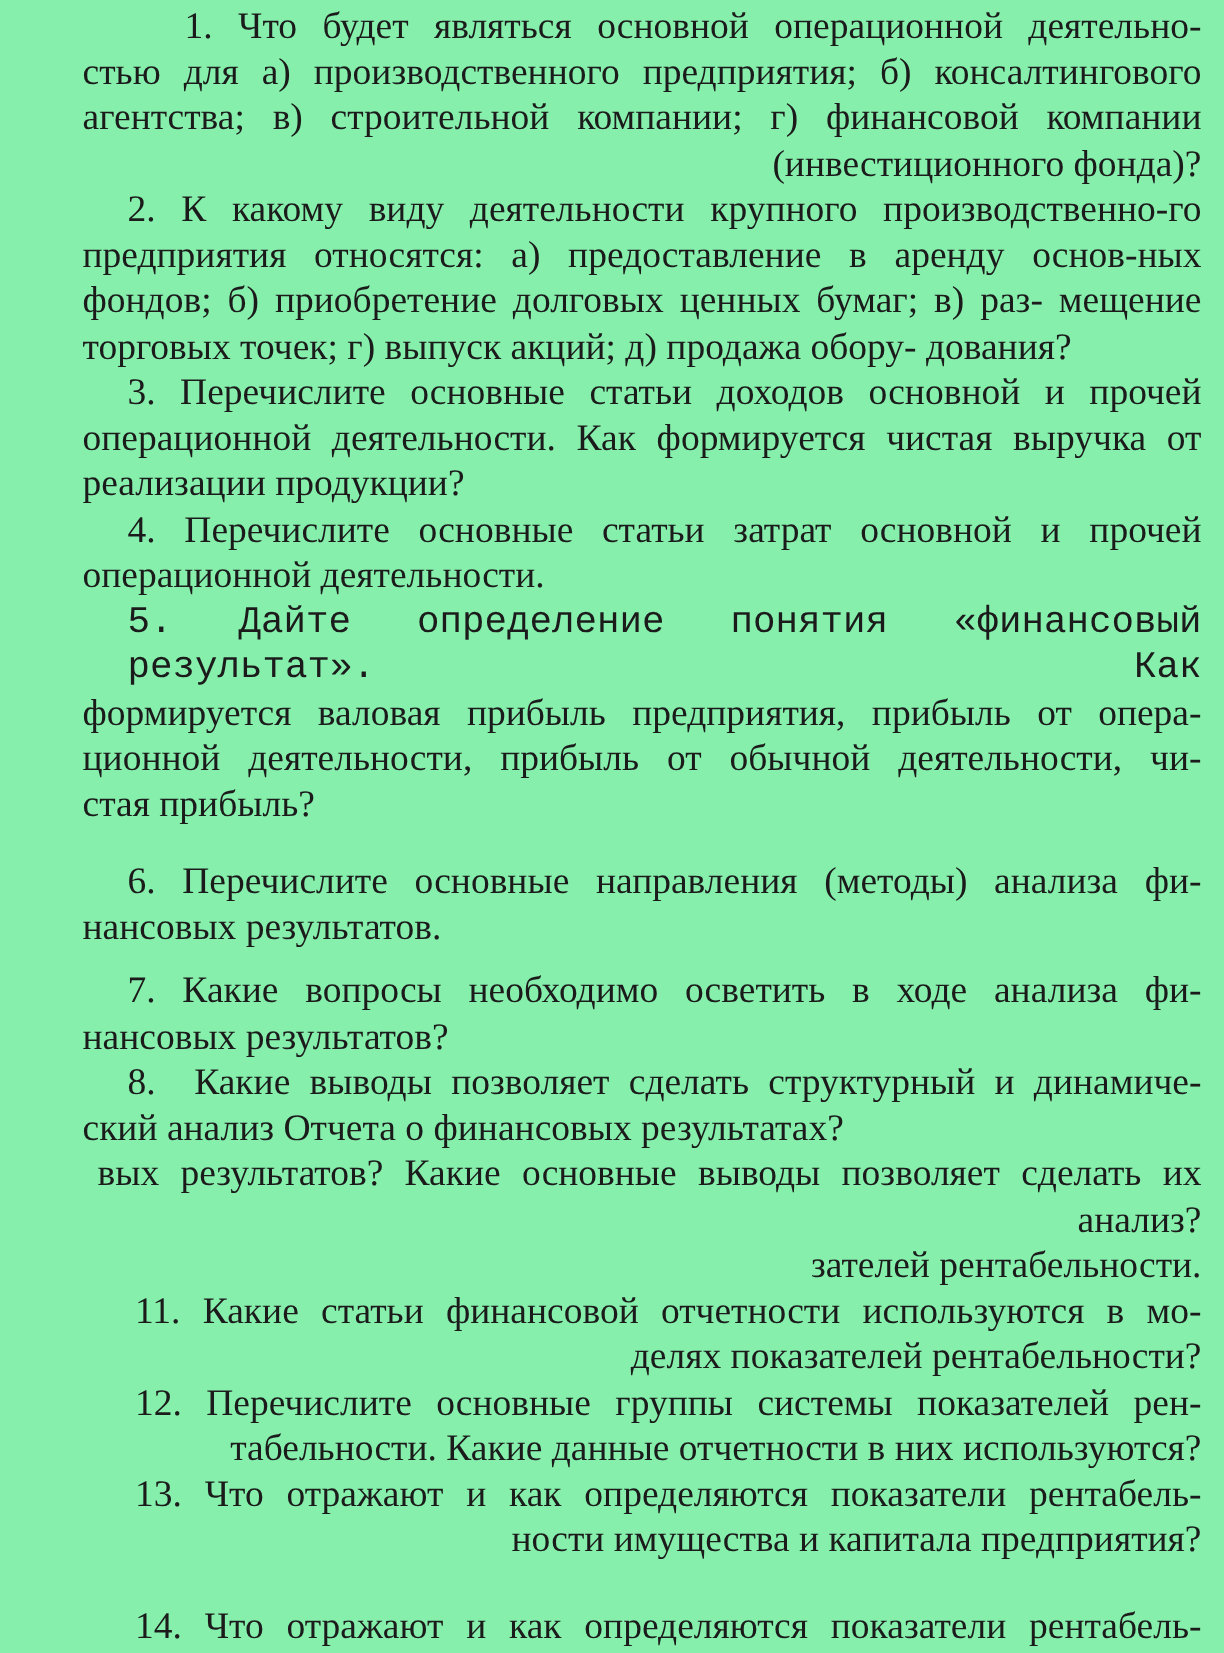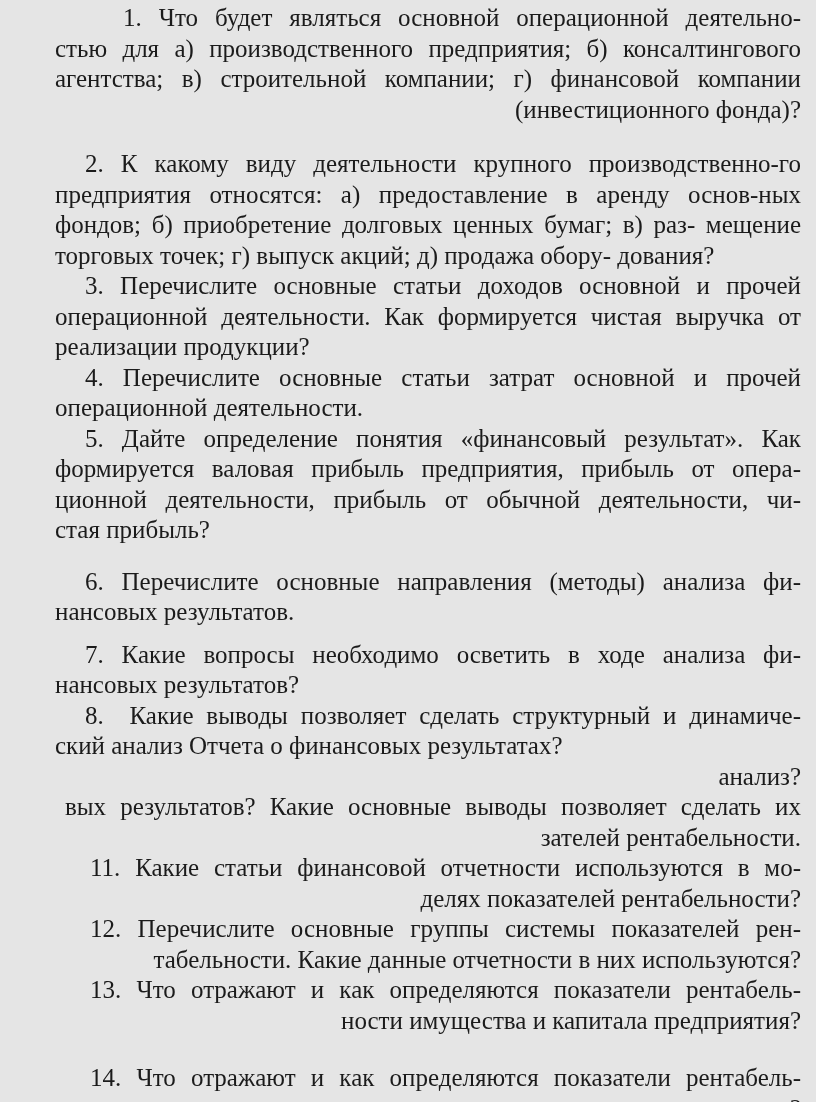--- a/index.html
+++ b/index.html
@@ -11,21 +11,21 @@
     width: 816px;
     height: 1102px;
     background: #ffffff;
     position: relative;
     overflow: hidden;
     font-family: "Liberation Serif", "DejaVu Serif", serif;
   }
   .page {
     position: absolute;
     inset: 0;
-    background: #e5e5e5;
+    background: #86efac;
   }
   .questions {
     position: absolute;
     left: 55px;
     top: 3px;
     width: 746px;
     font-size: 25px;
     line-height: 30.5px;
     color: #1b1b1b;
     letter-spacing: 0;
@@ -57,55 +57,55 @@
 
 <main class="page">
   <section class="questions" id="questions-list" style="color: rgb(27, 27, 27);">
       <div class="q-item">
         <div class="line a-fill" style="padding-left: 68px;">1. Что будет являться основной операционной деятельно-</div>
         <div class="line a-fill">стью для а) производственного предприятия; б) консалтингового</div>
         <div class="line a-fill">агентства; в) строительной компании; г) финансовой компании</div>
         <div class="line a-right">(инвестиционного фонда)?</div>
       </div>
       <div class="q-item">
-        <div class="line a-fill" style="padding-left: 30px; margin-top: 24px;">2. К какому виду деятельности крупного производственно-го</div>
+        <div class="line a-fill" style="padding-left: 30px;">2. К какому виду деятельности крупного производственно-го</div>
         <div class="line a-fill">предприятия относятся: а) предоставление в аренду основ-ных</div>
         <div class="line a-fill">фондов; б) приобретение долговых ценных бумаг; в) раз- мещение</div>
         <div class="line a-left">торговых точек; г) выпуск акций; д) продажа обору- дования?</div>
       </div>
       <div class="q-item">
         <div class="line a-fill" style="padding-left: 30px;">3. Перечислите основные статьи доходов основной и прочей</div>
         <div class="line a-fill">операционной деятельности. Как формируется чистая выручка от</div>
         <div class="line a-left">реализации продукции?</div>
       </div>
       <div class="q-item">
         <div class="line a-fill" style="padding-left: 30px;">4. Перечислите основные статьи затрат основной и прочей</div>
         <div class="line a-left">операционной деятельности.</div>
       </div>
       <div class="q-item">
-        <div class="line a-fill" style="padding-left: 30px;">5. Дайте определение понятия «финансовый результат». Как</div>
+        <div class="line a-fill" style="padding-left: 30px; font-family: Liberation Mono, monospace;">5. Дайте определение понятия «финансовый результат». Как</div>
         <div class="line a-fill">формируется валовая прибыль предприятия, прибыль от опера-</div>
         <div class="line a-fill">ционной деятельности, прибыль от обычной деятельности, чи-</div>
         <div class="line a-left">стая прибыль?</div>
       </div>
       <div class="q-item">
         <div class="line a-fill" style="padding-left: 30px; margin-top: 21px;">6. Перечислите основные направления (методы) анализа фи-</div>
         <div class="line a-left">нансовых результатов.</div>
       </div>
       <div class="q-item">
         <div class="line a-fill" style="padding-left: 30px; margin-top: 12px;">7. Какие вопросы необходимо осветить в ходе анализа фи-</div>
         <div class="line a-left">нансовых результатов?</div>
       </div>
       <div class="q-item">
         <div class="line a-fill" style="padding-left: 30px;">8.&nbsp; Какие выводы позволяет сделать структурный и динамиче-</div>
         <div class="line a-left">ский анализ Отчета о финансовых результатах?</div>
       </div>
       <div class="q-item">
+        <div class="line a-fill" style="padding-left: 10px;">вых результатов? Какие основные выводы позволяет сделать их</div>
         <div class="line a-right">анализ?</div>
-        <div class="line a-fill" style="padding-left: 10px;">вых результатов? Какие основные выводы позволяет сделать их</div>
       </div>
       <div class="q-item">
         <div class="line a-right">зателей рентабельности.</div>
       </div>
       <div class="q-item">
         <div class="line a-fill" style="padding-left: 35px;">11. Какие статьи финансовой отчетности используются в мо-</div>
         <div class="line a-right">делях показателей рентабельности?</div>
       </div>
       <div class="q-item">
         <div class="line a-fill" style="padding-left: 35px;">12. Перечислите основные группы системы показателей рен-</div>

